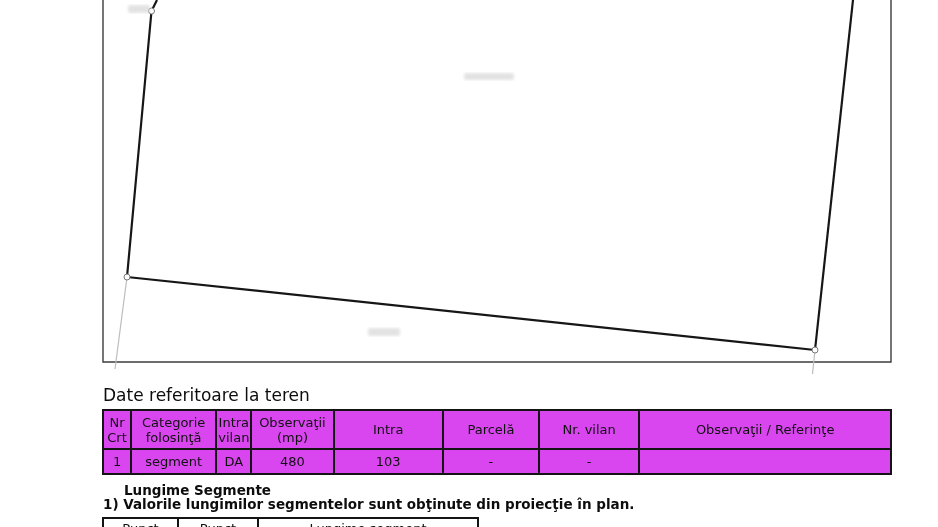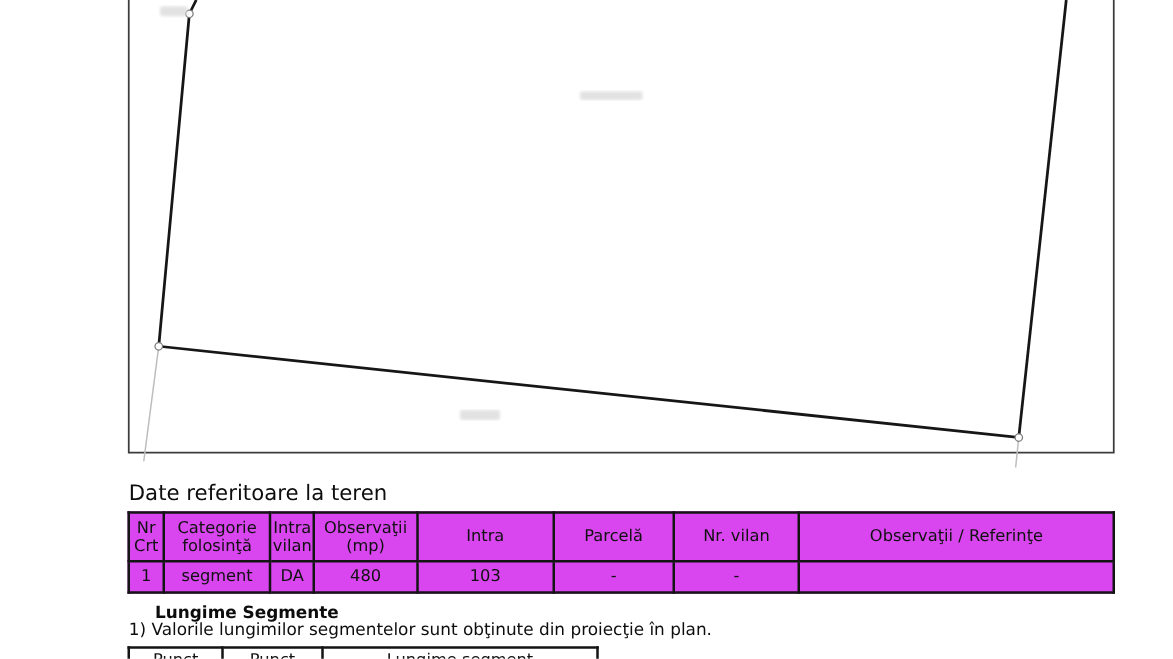--- a/index.html
+++ b/index.html
@@ -39,21 +39,21 @@
     overflow: hidden;
   }
   table.data-table thead th { height: 39px; }
   table.data-table tbody td { height: 25px; }
   .seg-title {
     position: absolute; left: 103px; top: 482px;
     font-size: 13.5px; font-weight: bold; color: #0d0d0d; white-space: nowrap; margin-left: 21px;
   }
   .seg-note {
     position: absolute; left: 103px; top: 496px;
-    font-size: 13.5px; font-weight: normal; color: #0d0d0d; white-space: nowrap;
+    font-size: 13.5px; font-weight: bold; color: #0d0d0d; white-space: nowrap;
   }
   table.seg-table {
     position: absolute; left: 102px; top: 517px;
     border-collapse: collapse;
     table-layout: fixed;
     width: 377px;
     background: #fff;
   }
   table.seg-table th {
     border: 2px solid #141414;

